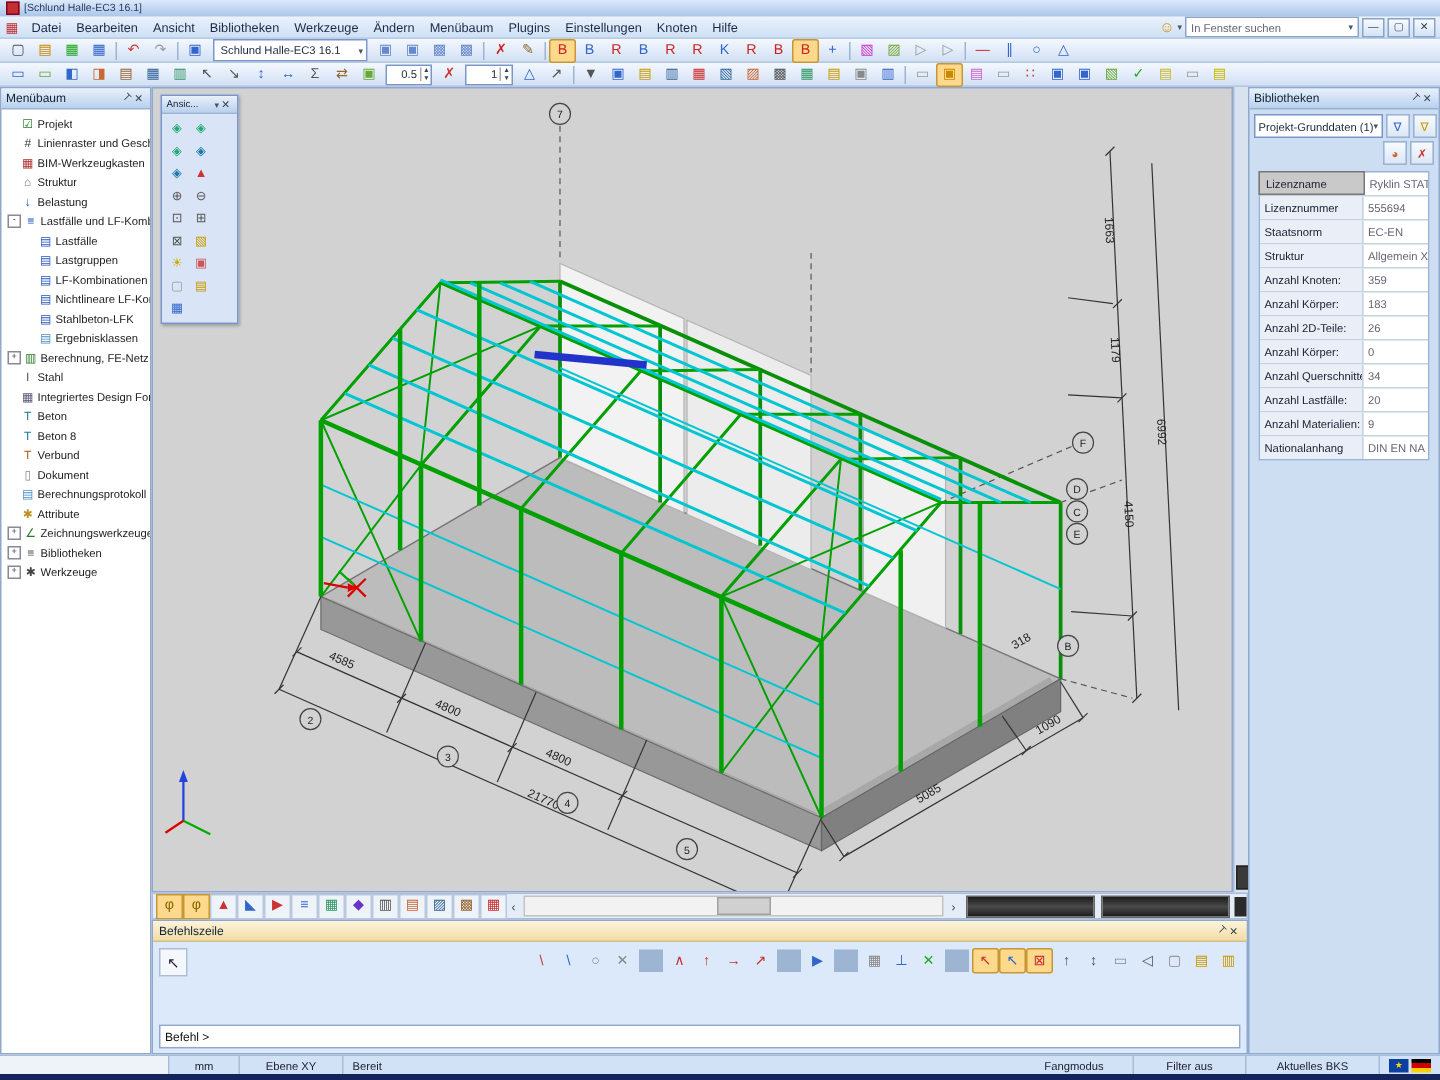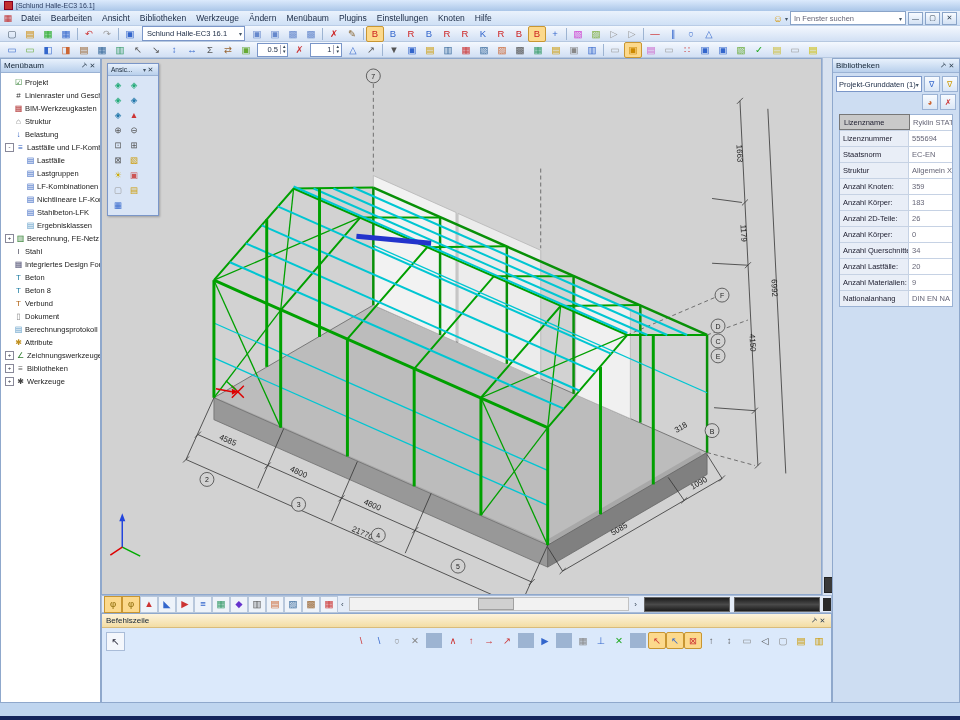--- a/index.html
+++ b/index.html
@@ -694,20 +694,21 @@
         <span class="tbtn hl" style="color: rgb(51, 102, 204);">↖</span>
         <span class="tbtn hl" style="color: rgb(204, 51, 51);">⊠</span>
         <span class="tbtn" style="color: rgb(85, 85, 85);">↑</span>
         <span class="tbtn" style="color: rgb(85, 85, 85);">↕</span>
         <span class="tbtn" style="color: rgb(136, 136, 136);">▭</span>
         <span class="tbtn" style="color: rgb(85, 85, 85);">◁</span>
         <span class="tbtn" style="color: rgb(136, 136, 136);">▢</span>
         <span class="tbtn" style="color: rgb(204, 153, 0);">▤</span>
         <span class="tbtn" style="color: rgb(204, 153, 0);">▥</span>
       </div>
+    <input id="cmdinput" value="Befehl &gt;" style="">
   </div>
 
   <div class="abs panel" id="rightpanel">
     <div class="phead">
       <span>Bibliotheken</span>
       <span class="sp"></span>
       <span class="pin">T</span>
       <span class="xbtn">✕</span>
     </div>
     <div class="prow-combo">
@@ -784,15 +785,28 @@
           <span class="pval">9</span>
         </div>
 
         <div class="prow">
           <span class="plab">Nationalanhang</span>
           <span class="pval">DIN EN NA (Deutsc...</span>
         </div>
       </div>
   </div>
 
+  <div class="abs" id="statusbar">
+    <span class="scell spacer"></span>
+    <span class="scell" style="width:34px;justify-content:center">mm</span>
+    <span class="scell" style="width:56px;justify-content:center">Ebene XY</span>
+    <span class="scell sflex">Bereit</span>
+    <span class="scell" style="width:66px;justify-content:center">Fangmodus</span>
+    <span class="scell" style="width:62px;justify-content:center">Filter aus</span>
+    <span class="scell" style="width:76px;justify-content:center">Aktuelles BKS</span>
+    <span class="scell" style="border-right:none">
+      <span class="flag-eu">★</span>
+      <span class="flag-de"></span>
+    </span>
+  </div>
   <div class="abs" id="navy"></div>
 
 </div>
 
 </body></html>

